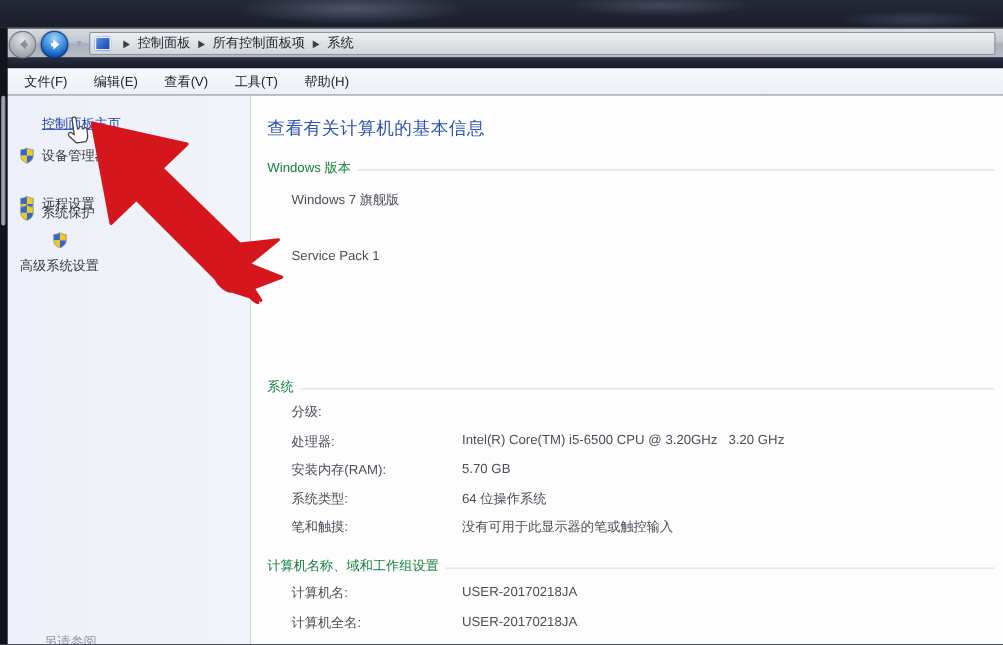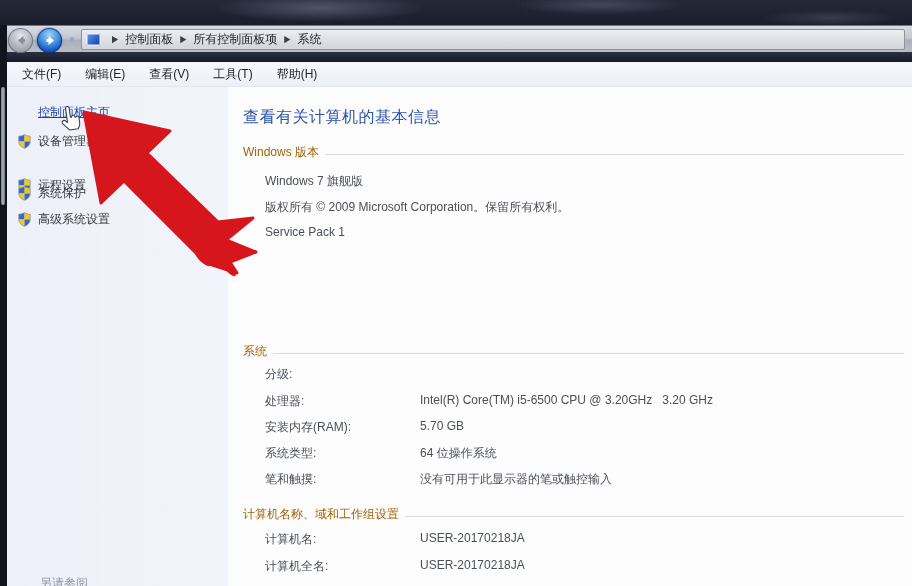--- a/index.html
+++ b/index.html
@@ -52,21 +52,21 @@
     background:linear-gradient(90deg,#7d838d,#a7adb6,#6f757f);}
 
   .home-link{position:absolute;left:38px;top:17px;font-size:12px;color:#1c3fae;
     text-decoration:underline;white-space:nowrap;cursor:pointer;}
   .task-item{position:absolute;left:18px;display:flex;align-items:center;gap:7px;white-space:nowrap;}
   .task-label{font-size:12px;color:#34383f;}
   .see-also{position:absolute;left:40px;top:488px;font-size:12px;color:#707888;opacity:.75;}
 
   .page-title{position:absolute;left:15px;top:20px;font-size:16px;color:#2f54ad;letter-spacing:.5px;}
   .sect-head{position:absolute;left:15px;right:8px;display:flex;align-items:center;}
-  .sect-head .txt{font-size:12px;color:#a16207;white-space:nowrap;}
+  .sect-head .txt{font-size:12px;color:#15803d;white-space:nowrap;}
   .sect-head .rule{flex:1;border-top:1px solid #dadada;margin-left:6px;margin-top:3px;}
   .line{position:absolute;font-size:12px;color:#4a4f58;white-space:pre;}
   .lbl{left:37px;}
   .val{left:192px;}
 
   
   .overlay{position:absolute;left:0;top:0;width:912px;height:586px;z-index:50;pointer-events:none;}
 </style>
 </head>
 <body>
@@ -147,21 +147,21 @@
           <rect x="0" y="0" width="6.5" height="7.5" fill="#3566c9"></rect>
             <rect x="6.5" y="0" width="6.5" height="7.5" fill="#f2c91d"></rect>
           <rect x="0" y="7.5" width="6.5" height="7.5" fill="#f2c91d"></rect>
             <rect x="6.5" y="7.5" width="6.5" height="7.5" fill="#3566c9"></rect>
         </g>
         <path d="M6.5 0.6 C4.6 1.7 2.6 2.2 0.8 2.2 L0.8 7.2 C0.8 10.8 3.3 13.3 6.5 14.3 C9.7 13.3 12.2 10.8 12.2 7.2 L12.2 2.2 C10.4 2.2 8.4 1.7 6.5 0.6 Z" fill="none" stroke="#8d94a2" stroke-width="0.8"></path>
       </svg>
       <span class="task-label">系统保护</span>
     </div>
 
-    <div class="task-item" style="top:124px;">
+    <div class="task-item" style="top:124px;flex-direction:column;">
       <svg width="13" height="15" viewBox="0 0 13 15">
         <g clip-path="url(#sh1)">
           <rect x="0" y="0" width="6.5" height="7.5" fill="#3566c9"></rect>
             <rect x="6.5" y="0" width="6.5" height="7.5" fill="#f2c91d"></rect>
           <rect x="0" y="7.5" width="6.5" height="7.5" fill="#f2c91d"></rect>
             <rect x="6.5" y="7.5" width="6.5" height="7.5" fill="#3566c9"></rect>
         </g>
         <path d="M6.5 0.6 C4.6 1.7 2.6 2.2 0.8 2.2 L0.8 7.2 C0.8 10.8 3.3 13.3 6.5 14.3 C9.7 13.3 12.2 10.8 12.2 7.2 L12.2 2.2 C10.4 2.2 8.4 1.7 6.5 0.6 Z" fill="none" stroke="#8d94a2" stroke-width="0.8"></path>
       </svg>
       <span class="task-label">高级系统设置</span>
@@ -171,21 +171,20 @@
   </div>
 
   <div class="main-pane">
     <div class="page-title">查看有关计算机的基本信息</div>
 
     <div class="sect-head" style="top:57px;">
       <span class="txt">Windows 版本</span>
       <span class="rule"></span>
     </div>
     <span class="line lbl" style="top:86px;">Windows 7 旗舰版</span>
-    <span class="line lbl" style="top:112px;">版权所有 © 2009 Microsoft Corporation。保留所有权利。</span>
     <span class="line lbl" style="top:138px;">Service Pack 1</span>
 
     <div class="sect-head" style="top:256px;">
       <span class="txt">系统</span>
       <span class="rule"></span>
     </div>
     <span class="line lbl" style="top:279px;">分级:</span>
     <span class="line val" style="top:279px;"></span>
     <span class="line lbl" style="top:306px;">处理器:</span>
     <span class="line val" style="top:306px;">Intel(R) Core(TM) i5-6500 CPU @ 3.20GHz   3.20 GHz</span>

